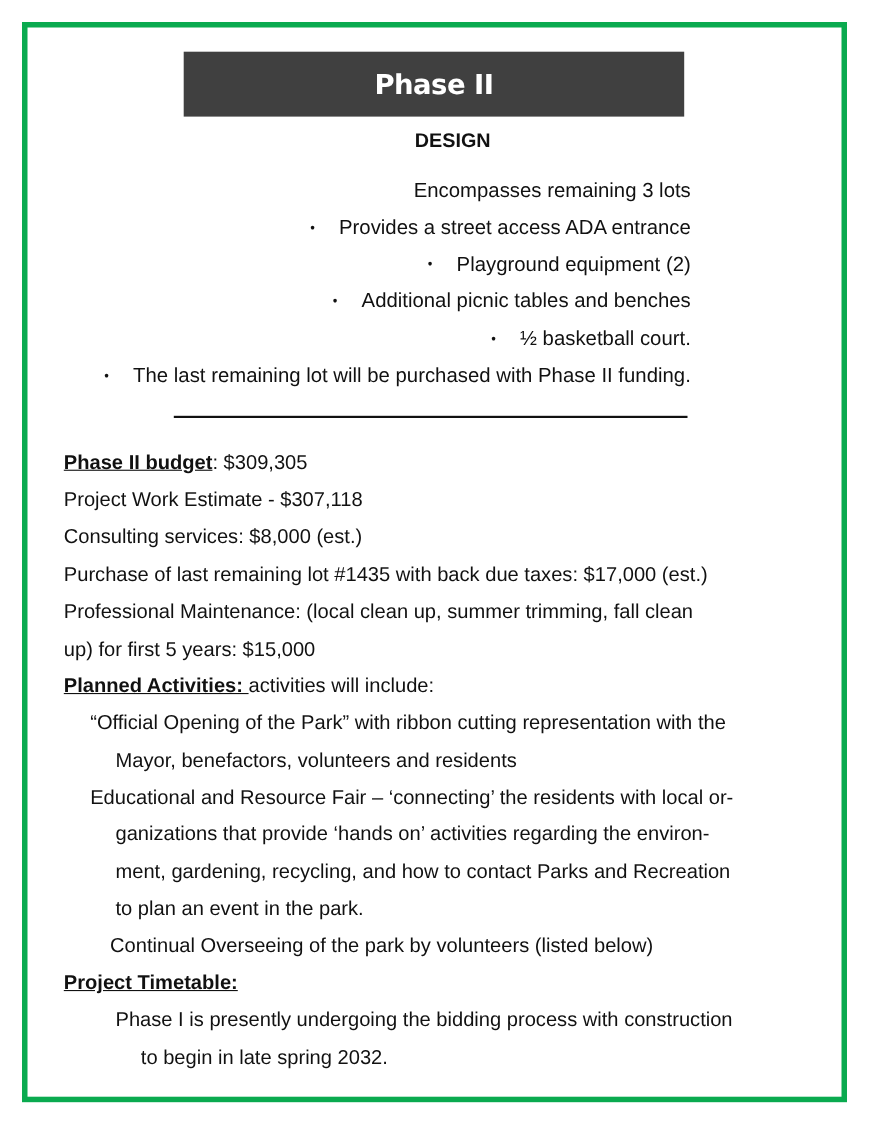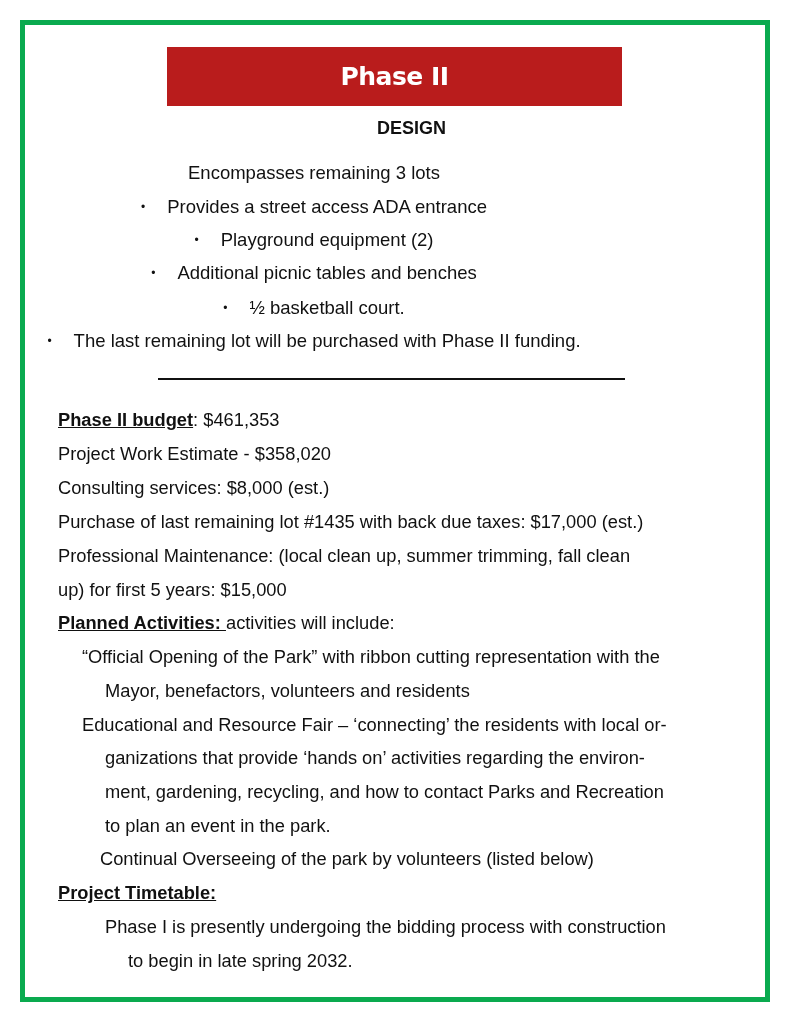--- a/index.html
+++ b/index.html
@@ -1,25 +1,25 @@
 <!DOCTYPE html>
 <html><head>
 <meta charset="utf-8">
 <style>
   html, body { margin: 0; padding: 0; background: #ffffff; }
   body { width: 791px; height: 1023px; position: relative; overflow: hidden;
          font-family: "Liberation Sans", sans-serif; color: #111; }
   .frame { position: absolute; left: 20px; top: 20px; width: 740px; height: 972px;
            border: 5px solid #0aaa4f; box-sizing: content-box; }
   .header-box { position: absolute; left: 167px; top: 47px; width: 455px; height: 59px;
-                background: #b91c1c; color: #fff; display: flex; align-items: center; justify-content: center;
+                background: #404040; color: #fff; display: flex; align-items: center; justify-content: center;
                 font-family: "DejaVu Sans", sans-serif; font-weight: bold; font-size: 25px; letter-spacing: -0.5px; }
   .design { position: absolute; left: 0; width: 791px; top: 118px; text-align: center;
             font-weight: bold; font-size: 18px; margin-left: 16px; }
-  .center-line { position: absolute; left: 0; width: 628px; text-align: center; font-size: 18.5px; }
+  .center-line { position: absolute; left: 0; width: 628px; text-align: right; font-size: 18.5px; }
   .bullet-line::before { content: "\2022"; font-size: 12px; position: relative; top: -2px; margin-right: 22px; }
   .rule { position: absolute; left: 158px; top: 378px; width: 467px; height: 2px; background: #111; }
   .line { position: absolute; left: 58px; font-size: 18.3px; white-space: nowrap; }
   .u { font-weight: bold; text-decoration: underline; text-align: right; }
 </style>
 </head>
 <body>
 
 <div class="frame"></div>
 
@@ -32,23 +32,23 @@
 <div class="center-line" style="top:162px">Encompasses remaining 3 lots</div>
 <div class="center-line bullet-line" style="top:196px"><span>Provides a street access ADA entrance</span></div>
 <div class="center-line bullet-line" style="top:229px"><span>Playground equipment (2)</span></div>
 <div class="center-line bullet-line" style="top:262px"><span>Additional picnic tables and benches</span></div>
 <div class="center-line bullet-line" style="top:297px"><span>½ basketball court.</span></div>
 <div class="center-line bullet-line" style="top:330px"><span>The last remaining lot will be purchased with Phase II funding.</span></div>
 
 <div class="rule"></div>
 
 <div class="line" style="top:409px">
-  <span class="u">Phase II budget</span><span>: $461,353</span>
+  <span class="u">Phase II budget</span><span>: $309,305</span>
 </div>
-<div class="line" style="top:443px">Project Work Estimate  -  $358,020</div>
+<div class="line" style="top:443px">Project Work Estimate  -  $307,118</div>
 <div class="line" style="top:477px">Consulting services: $8,000 (est.)</div>
 <div class="line" style="top:511px">Purchase of last remaining lot #1435 with back due taxes: $17,000 (est.)</div>
 <div class="line" style="top:545px">Professional Maintenance: (local clean up, summer trimming, fall clean</div>
 <div class="line" style="top:579px">up) for first 5 years: $15,000</div>
 
 <div class="line" style="top:612px">
   <span class="u">Planned Activities: </span><span>activities will include:</span>
 </div>
 <div class="line" style="top:646px; left:82px">“Official Opening of the Park” with ribbon cutting representation with the</div>
 <div class="line" style="top:680px; left:105px">Mayor, benefactors, volunteers and residents</div>

